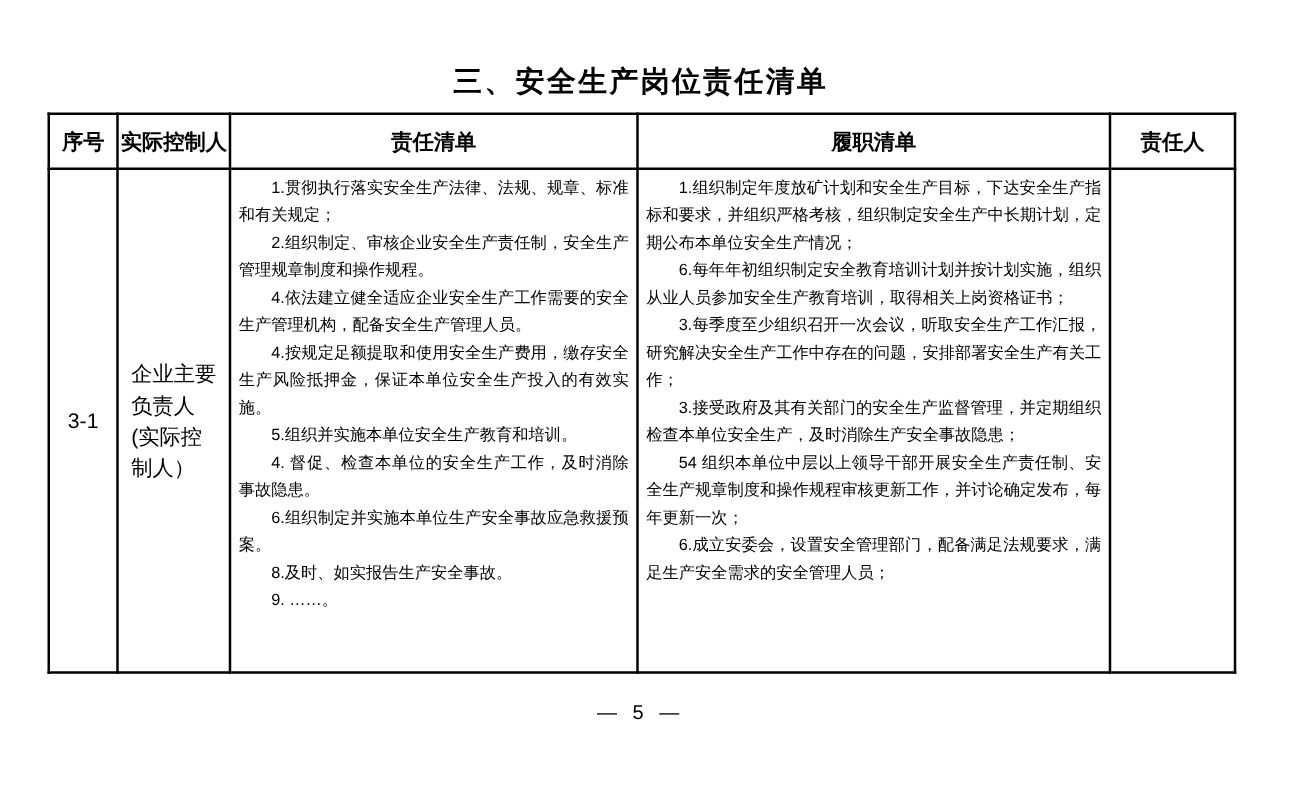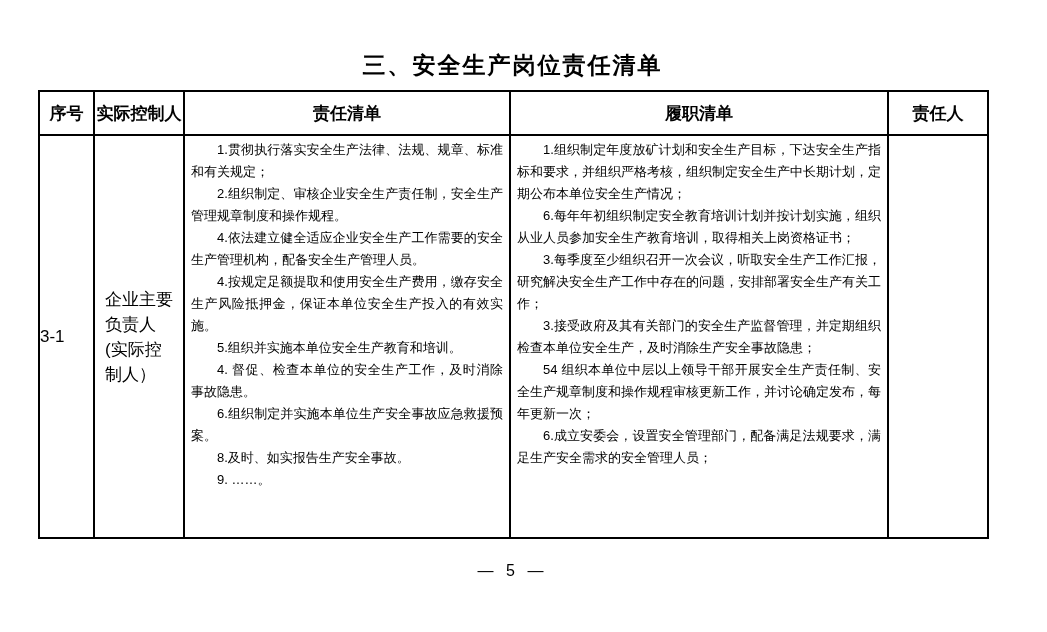--- a/index.html
+++ b/index.html
@@ -48,20 +48,21 @@
     vertical-align: middle;
     overflow: hidden;
   }
   .resp-table th {
     height: 44px;
     font-size: 17px;
     font-weight: bold;
     text-align: center;
   }
   td.cell-serial {
+    text-align: center;
     font-size: 17px;
     margin-left: 20px;
   }
   td.cell-position {
     font-size: 17px;
     line-height: 25px;
     padding: 0 10px;
     word-break: break-all;
   }
   td.cell-list { vertical-align: top; }

